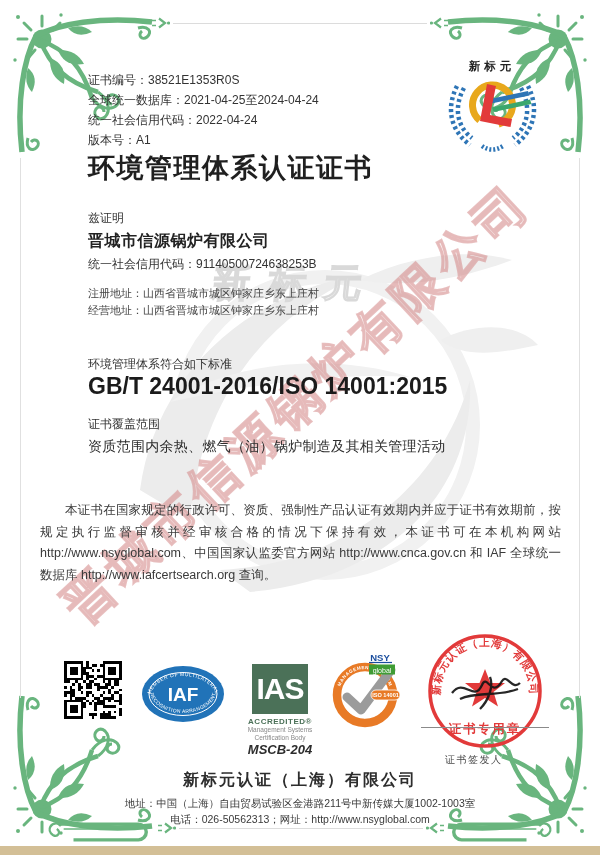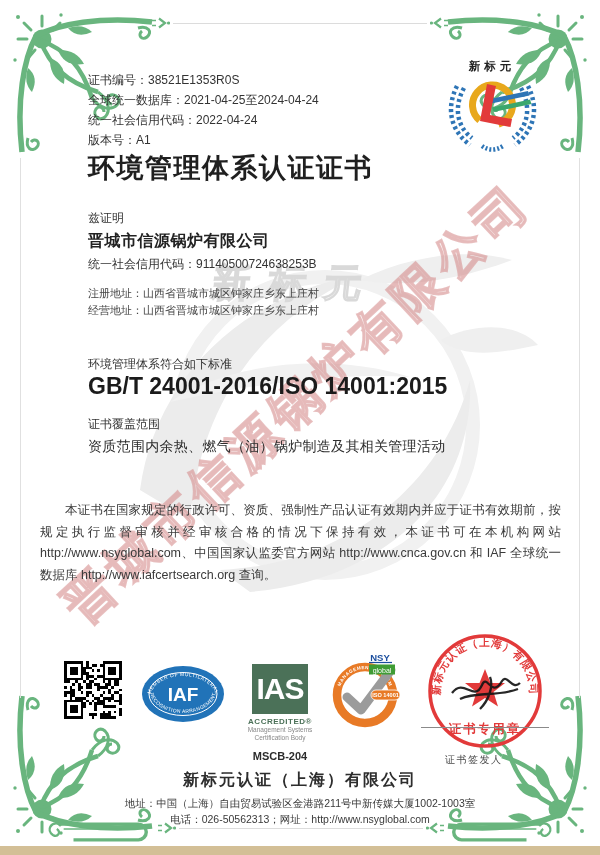--- a/index.html
+++ b/index.html
@@ -47,21 +47,21 @@
   
   .qr{position:absolute;left:64px;top:661px;width:58px;height:58px;display:grid;
       grid-template-rows:repeat(21,1fr);grid-template-columns:repeat(21,1fr);background:#fff;}
   .qr i{background:#000;}
   .iaf{position:absolute;left:141px;top:665px;}
   .ias-block{position:absolute;left:233px;top:664px;width:94px;text-align:center;}
   .ias-box{width:56px;height:50px;margin:0 auto;background:#4b7158;display:flex;align-items:center;justify-content:center;}
   .ias-box span{color:#fff;font-size:30px;font-weight:700;letter-spacing:-1px;}
   .ias-accredited{margin-top:3px;font-size:8px;font-weight:700;color:#4b7158;letter-spacing:.5px;}
   .ias-sub{font-size:6.5px;color:#888;line-height:8px;}
-  .ias-code{margin-top:8px;font-size:11px;font-weight:700;color:#2c2c2c;}
+  .ias-code{margin-top:0;font-size:13px;font-weight:700;color:#2c2c2c;font-style:italic;}
   .nsy{position:absolute;left:331px;top:652px;}
   .stamp{position:absolute;left:424px;top:629px;}
   .sig-line{position:absolute;left:421px;top:727px;width:128px;height:1px;background:#8a8a8a;}
   .signer{position:absolute;left:445px;top:753px;width:80px;text-align:left;font-size:10px;color:#4a4a4a;letter-spacing:1.5px;}
 
   
   .f-company{position:absolute;left:0;top:770px;width:600px;text-align:center;font-size:16px;font-weight:700;letter-spacing:2px;color:#2d2d2d;}
   .f-addr{position:absolute;left:0;top:797px;width:600px;text-align:center;font-size:10.5px;color:#3a3a3a;}
   .f-contact{position:absolute;left:0;top:813px;width:600px;text-align:center;font-size:10.5px;color:#3a3a3a;}
 

